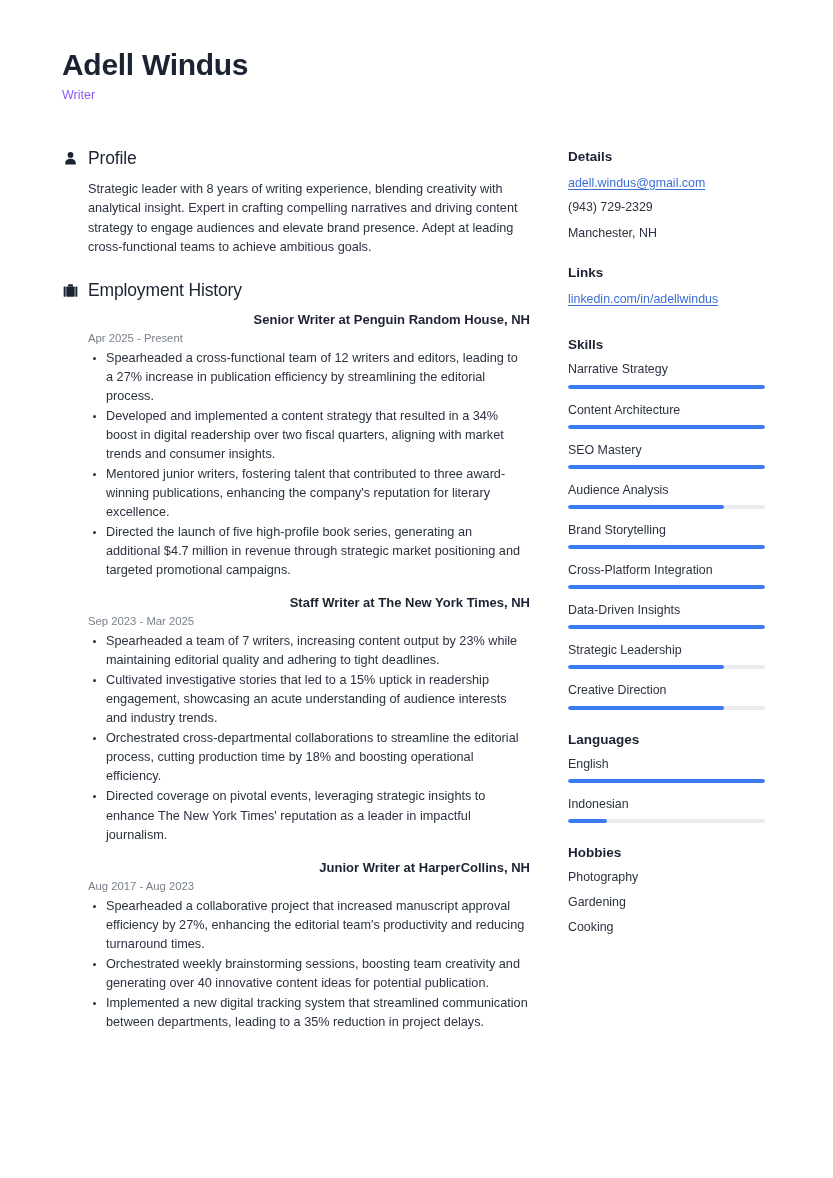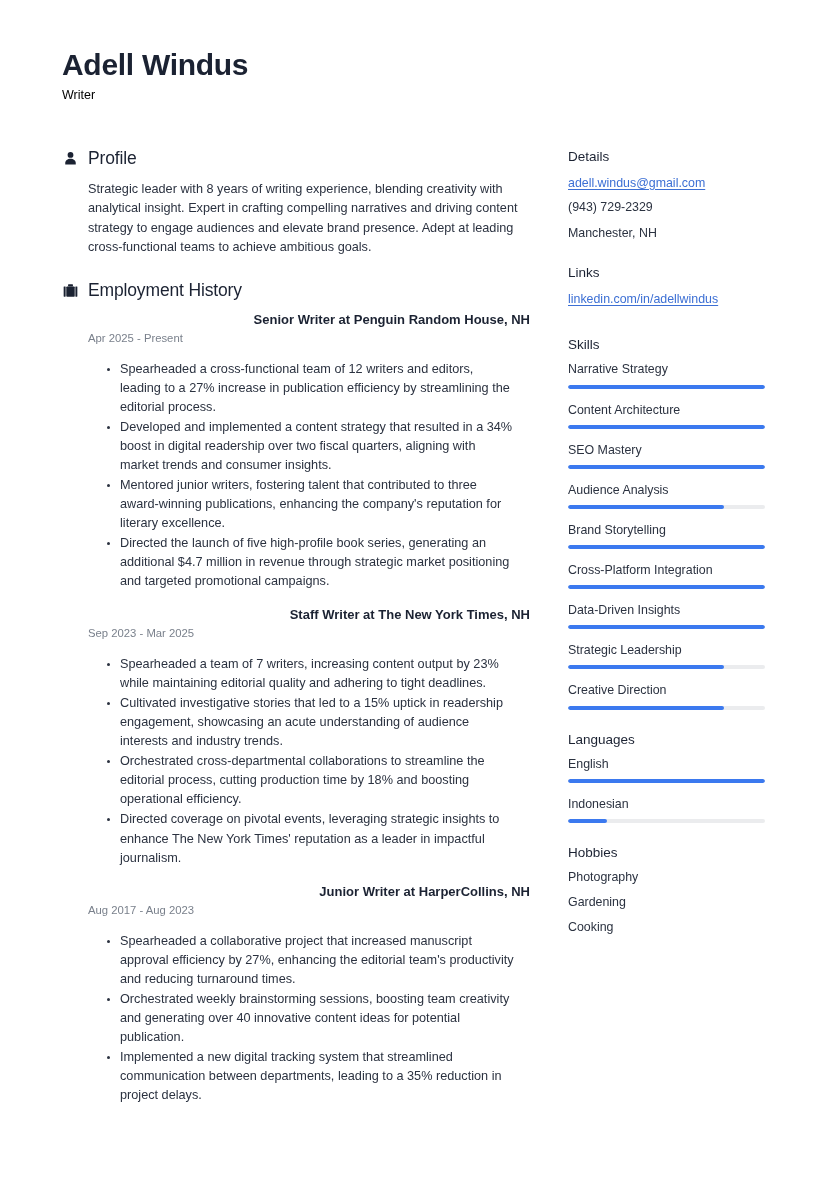--- a/index.html
+++ b/index.html
@@ -30,21 +30,21 @@
   .full-name {
     font-size: 30px;
     font-weight: 700;
     letter-spacing: -0.3px;
     color: #1b2232;
     line-height: 1.15;
   }
 
   .job-title {
     font-size: 12.5px;
-    color: #000000;
+    color: #8b5cf6;
     margin-top: 5px;
     font-weight: 400;
   }
 
   
   .body-cols {
     display: flex;
     align-items: flex-start;
   }
 
@@ -110,21 +110,21 @@
 
   .job-dates {
     font-size: 11.3px;
     color: #7a818c;
     margin-top: 3px;
     margin-bottom: 5px;
   }
 
   .job-bullets {
     list-style: none;
-    margin: 16px;
+    margin: 2px;
     padding: 0;
   }
 
   .job-bullets li {
     position: relative;
     padding-left: 16px;
     font-size: 12.7px;
     line-height: 1.5;
     color: #2b3240;
     margin-bottom: 1px;
@@ -139,21 +139,21 @@
     height: 3px;
     border-radius: 50%;
     background: #2b3240;
   }
 
   
   .side-block { margin-bottom: 22px; }
 
   .side-title {
     font-size: 13.5px;
-    font-weight: 400;
+    font-weight: 700;
     color: #1b2232;
     margin-bottom: 9px;
   }
 
   .side-line {
     font-size: 12.4px;
     color: #2b3240;
     line-height: 1.45;
     margin-bottom: 9px;
   }

